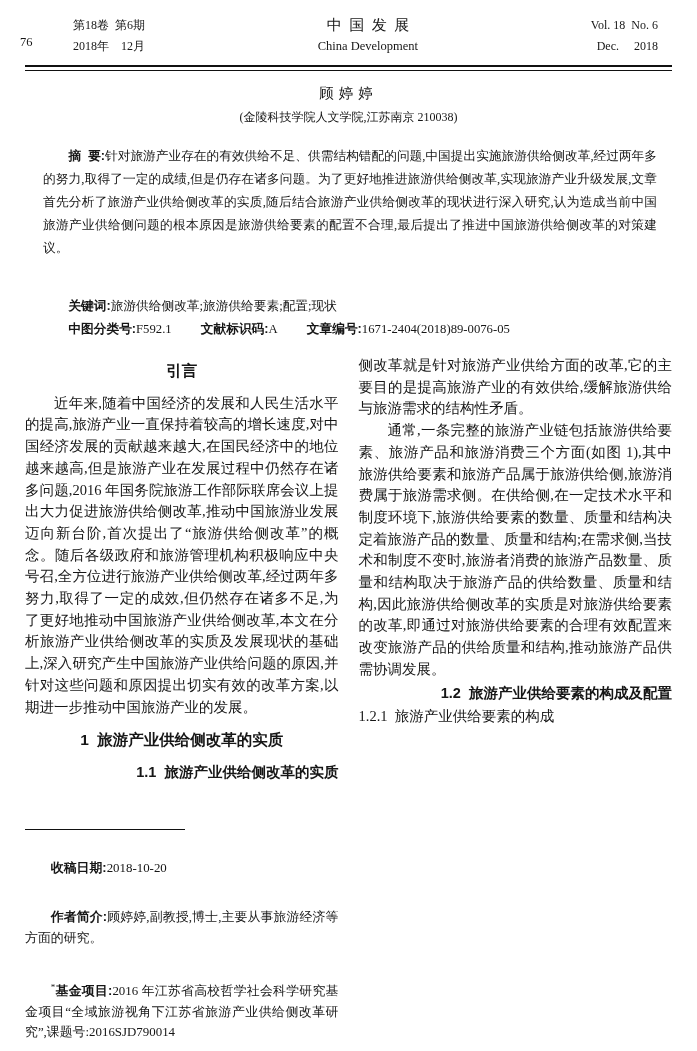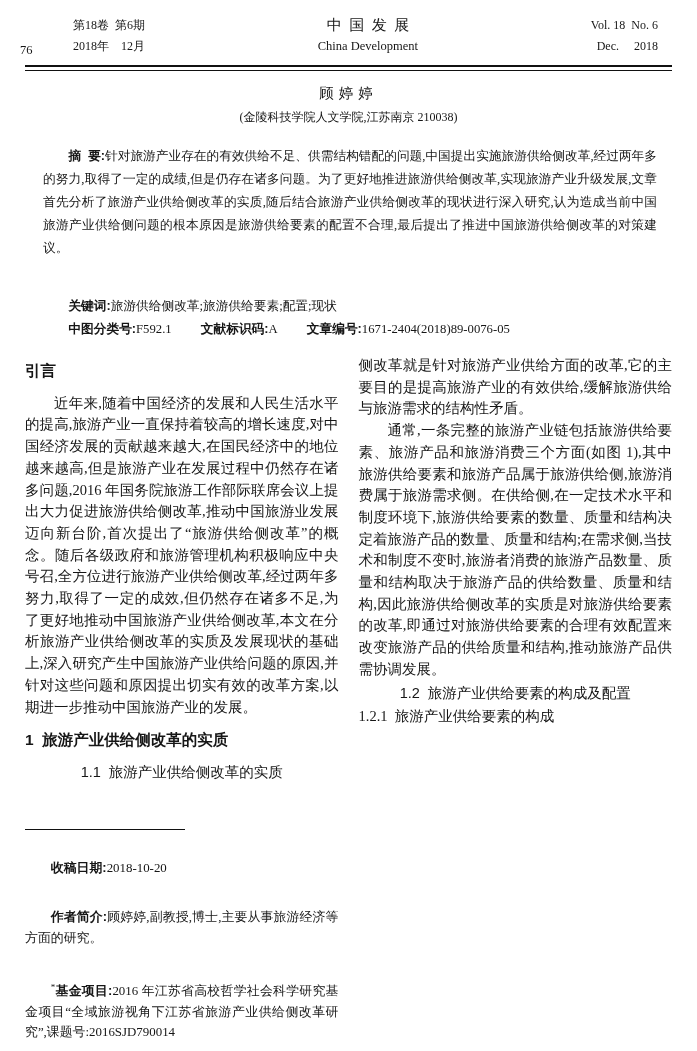--- a/index.html
+++ b/index.html
@@ -25,21 +25,21 @@
     justify-content: space-between;
     align-items: flex-start;
     padding: 15px 14px 6px 48px;
     font-size: 12px;
     line-height: 21px;
   }
   .header .pre { white-space: pre; }
   .page-num {
     position: absolute;
     left: -5px;
-    top: 40px;
+    top: 32px;
     font-size: 12.5px;
   }
   .hdr-center { text-align: center; }
   .hdr-center .cn { font-size: 15px; white-space: pre; }
   .hdr-center .en { font-size: 12.5px; }
   .hdr-right { text-align: right; }
 
   .double-rule { margin: 2px 0 0 0; }
   .double-rule .rule-a { height: 2px; background: #111; }
   .double-rule .rule-b { height: 1.5px; background: #111; margin-top: 2.5px; }
@@ -98,30 +98,30 @@
   .col { width: 313.5px; text-align: justify; }
   .col-left { display: flex; flex-direction: column; }
   .body-p { text-indent: 2em; }
   .no-indent { text-indent: 0; }
 
   .h-intro, .h-section {
     font-family: "Liberation Sans", "DejaVu Sans", sans-serif;
     font-weight: bold;
     font-size: 15.5px;
     white-space: pre-wrap;
-    text-align: left;
+    text-align: center;
   }
   .h-intro { margin: 5px 0 11px 0; }
   .h-section { margin: 11px 0 9px 0; }
   .h-sub {
     font-family: "Liberation Sans", "DejaVu Sans", sans-serif;
-    font-weight: normal;
+    font-weight: bold;
     font-size: 14.5px;
     white-space: pre-wrap;
-    text-align: center;
+    text-align: right;
     margin: 2px 0 2px 0;
   }
   .h-subsub {
     font-weight: normal;
     font-size: 14.5px;
     white-space: pre-wrap;
     text-align: left;
     margin: 1px 0 1px 0;
   }
 

